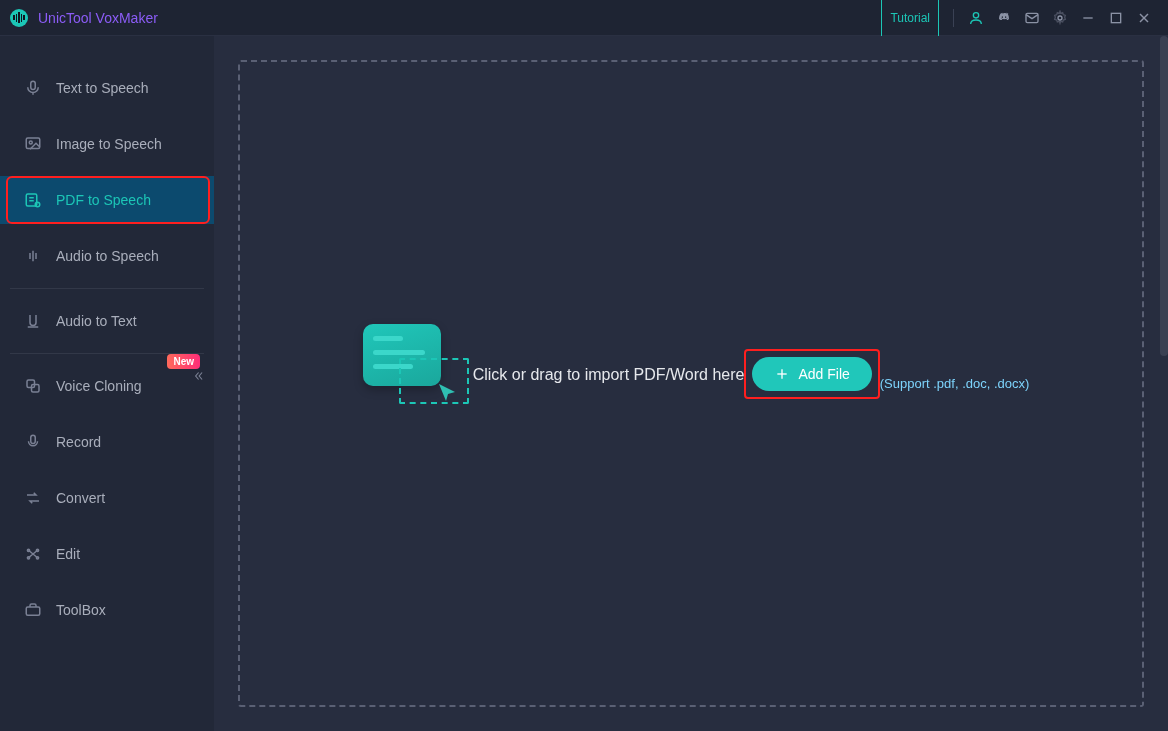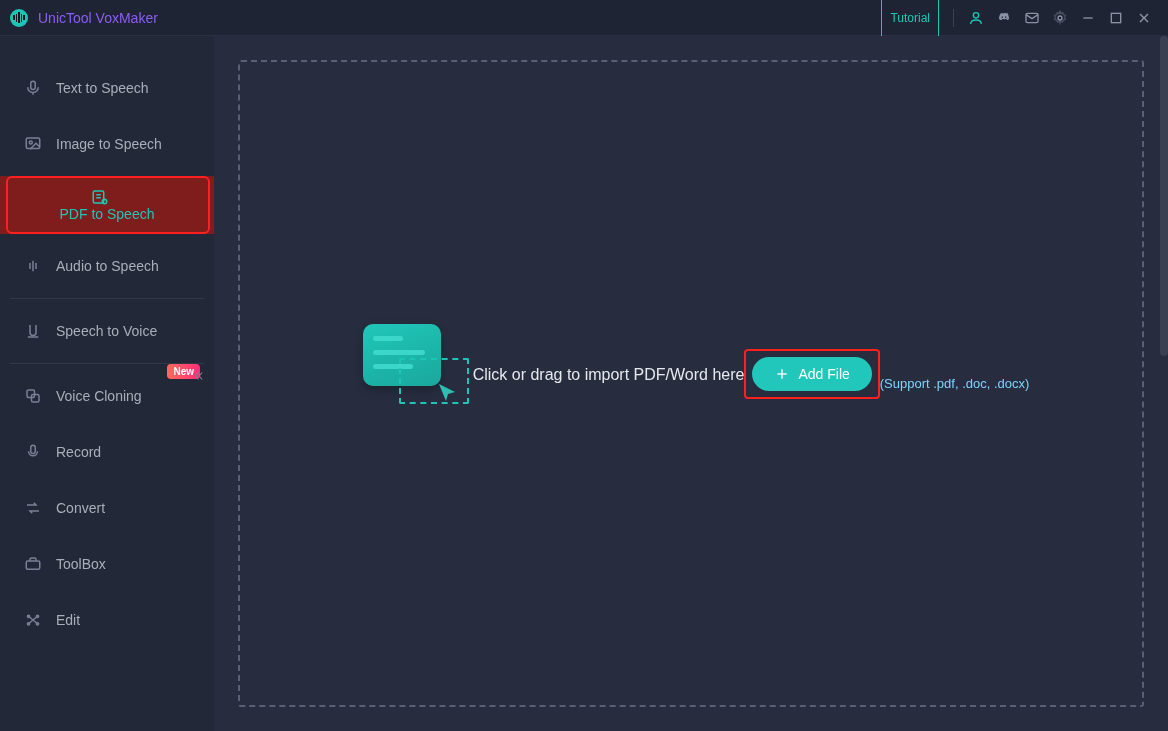--- a/index.html
+++ b/index.html
@@ -75,23 +75,22 @@
     position: relative;
     min-height: 48px;
   }
   .side-item .side-icon {
     width: 18px; height: 18px; margin-right: 14px;
     color: #7a8094;
     display: flex; align-items: center; justify-content: center;
   }
   .side-item .side-icon svg { width: 18px; height: 18px; }
   .side-item.active {
-    background: #7f1d1d;
+    background: #0c4a6e;
     color: #1cc6b6;
-    flex-direction: column;
   }
   .side-item.active .side-icon { color: #1cc6b6; }
   .active-highlight {
     position: absolute;
     border: 2px solid #ff1f1f;
     border-radius: 6px;
     pointer-events: none;
     left: 6px; right: 4px; top: 0; bottom: 0;
   }
   .side-group-sep {
@@ -303,21 +302,21 @@
 
     <div class="side-group-sep"></div>
 
     <div class="side-item">
       <span class="side-icon">
         <svg viewBox="0 0 24 24" fill="none" stroke="currentColor" stroke-width="2">
             <path d="M8 4v10a4 4 0 0 0 8 0V4"></path>
             <path d="M5 20h14"></path>
           </svg>
       </span>
-      <span>Speech to Voice</span>
+      <span>Audio to Text</span>
     </div>
 
     <div class="side-group-sep"></div>
 
     <div class="side-item" style="position:relative;">
       <span class="new-badge">New</span>
       <span class="side-icon">
         <svg viewBox="0 0 24 24" fill="none" stroke="currentColor" stroke-width="2">
             <rect x="4" y="4" width="10" height="10" rx="2"></rect>
             <rect x="10" y="10" width="10" height="10" rx="2"></rect>
@@ -336,43 +335,43 @@
       <span>Record</span>
     </div>
 
     <div class="side-item">
       <span class="side-icon">
         <svg viewBox="0 0 24 24" fill="none" stroke="currentColor" stroke-width="2">
             <path d="M4 8h12l-3-3M20 16H8l3 3"></path>
           </svg>
       </span>
       <span>Convert</span>
-    </div>
-
-    <div class="side-item">
-      <span class="side-icon">
-        <svg viewBox="0 0 24 24" fill="none" stroke="currentColor" stroke-width="2">
-            <rect x="3" y="8" width="18" height="11" rx="2"></rect>
-            <path d="M8 8V6a2 2 0 0 1 2-2h4a2 2 0 0 1 2 2v2"></path>
-          </svg>
-      </span>
-      <span>ToolBox</span>
     </div>
 
     <div class="side-item">
       <span class="side-icon">
         <svg viewBox="0 0 24 24" fill="none" stroke="currentColor" stroke-width="2">
             <path d="M6 7l12 10M6 17L18 7"></path>
             <circle cx="6" cy="7" r="1.5"></circle>
             <circle cx="18" cy="7" r="1.5"></circle>
             <circle cx="6" cy="17" r="1.5"></circle>
             <circle cx="18" cy="17" r="1.5"></circle>
           </svg>
       </span>
       <span>Edit</span>
+    </div>
+
+    <div class="side-item">
+      <span class="side-icon">
+        <svg viewBox="0 0 24 24" fill="none" stroke="currentColor" stroke-width="2">
+            <rect x="3" y="8" width="18" height="11" rx="2"></rect>
+            <path d="M8 8V6a2 2 0 0 1 2-2h4a2 2 0 0 1 2 2v2"></path>
+          </svg>
+      </span>
+      <span>ToolBox</span>
     </div>
 
     <div class="collapse-wrap">
       <div class="collapse-btn">
         <svg viewBox="0 0 24 24" fill="none" stroke="currentColor" stroke-width="2" width="14" height="14">
             <path d="M13 6l-5 6 5 6M19 6l-5 6 5 6"></path>
           </svg>
       </div>
     </div>
   </div>

